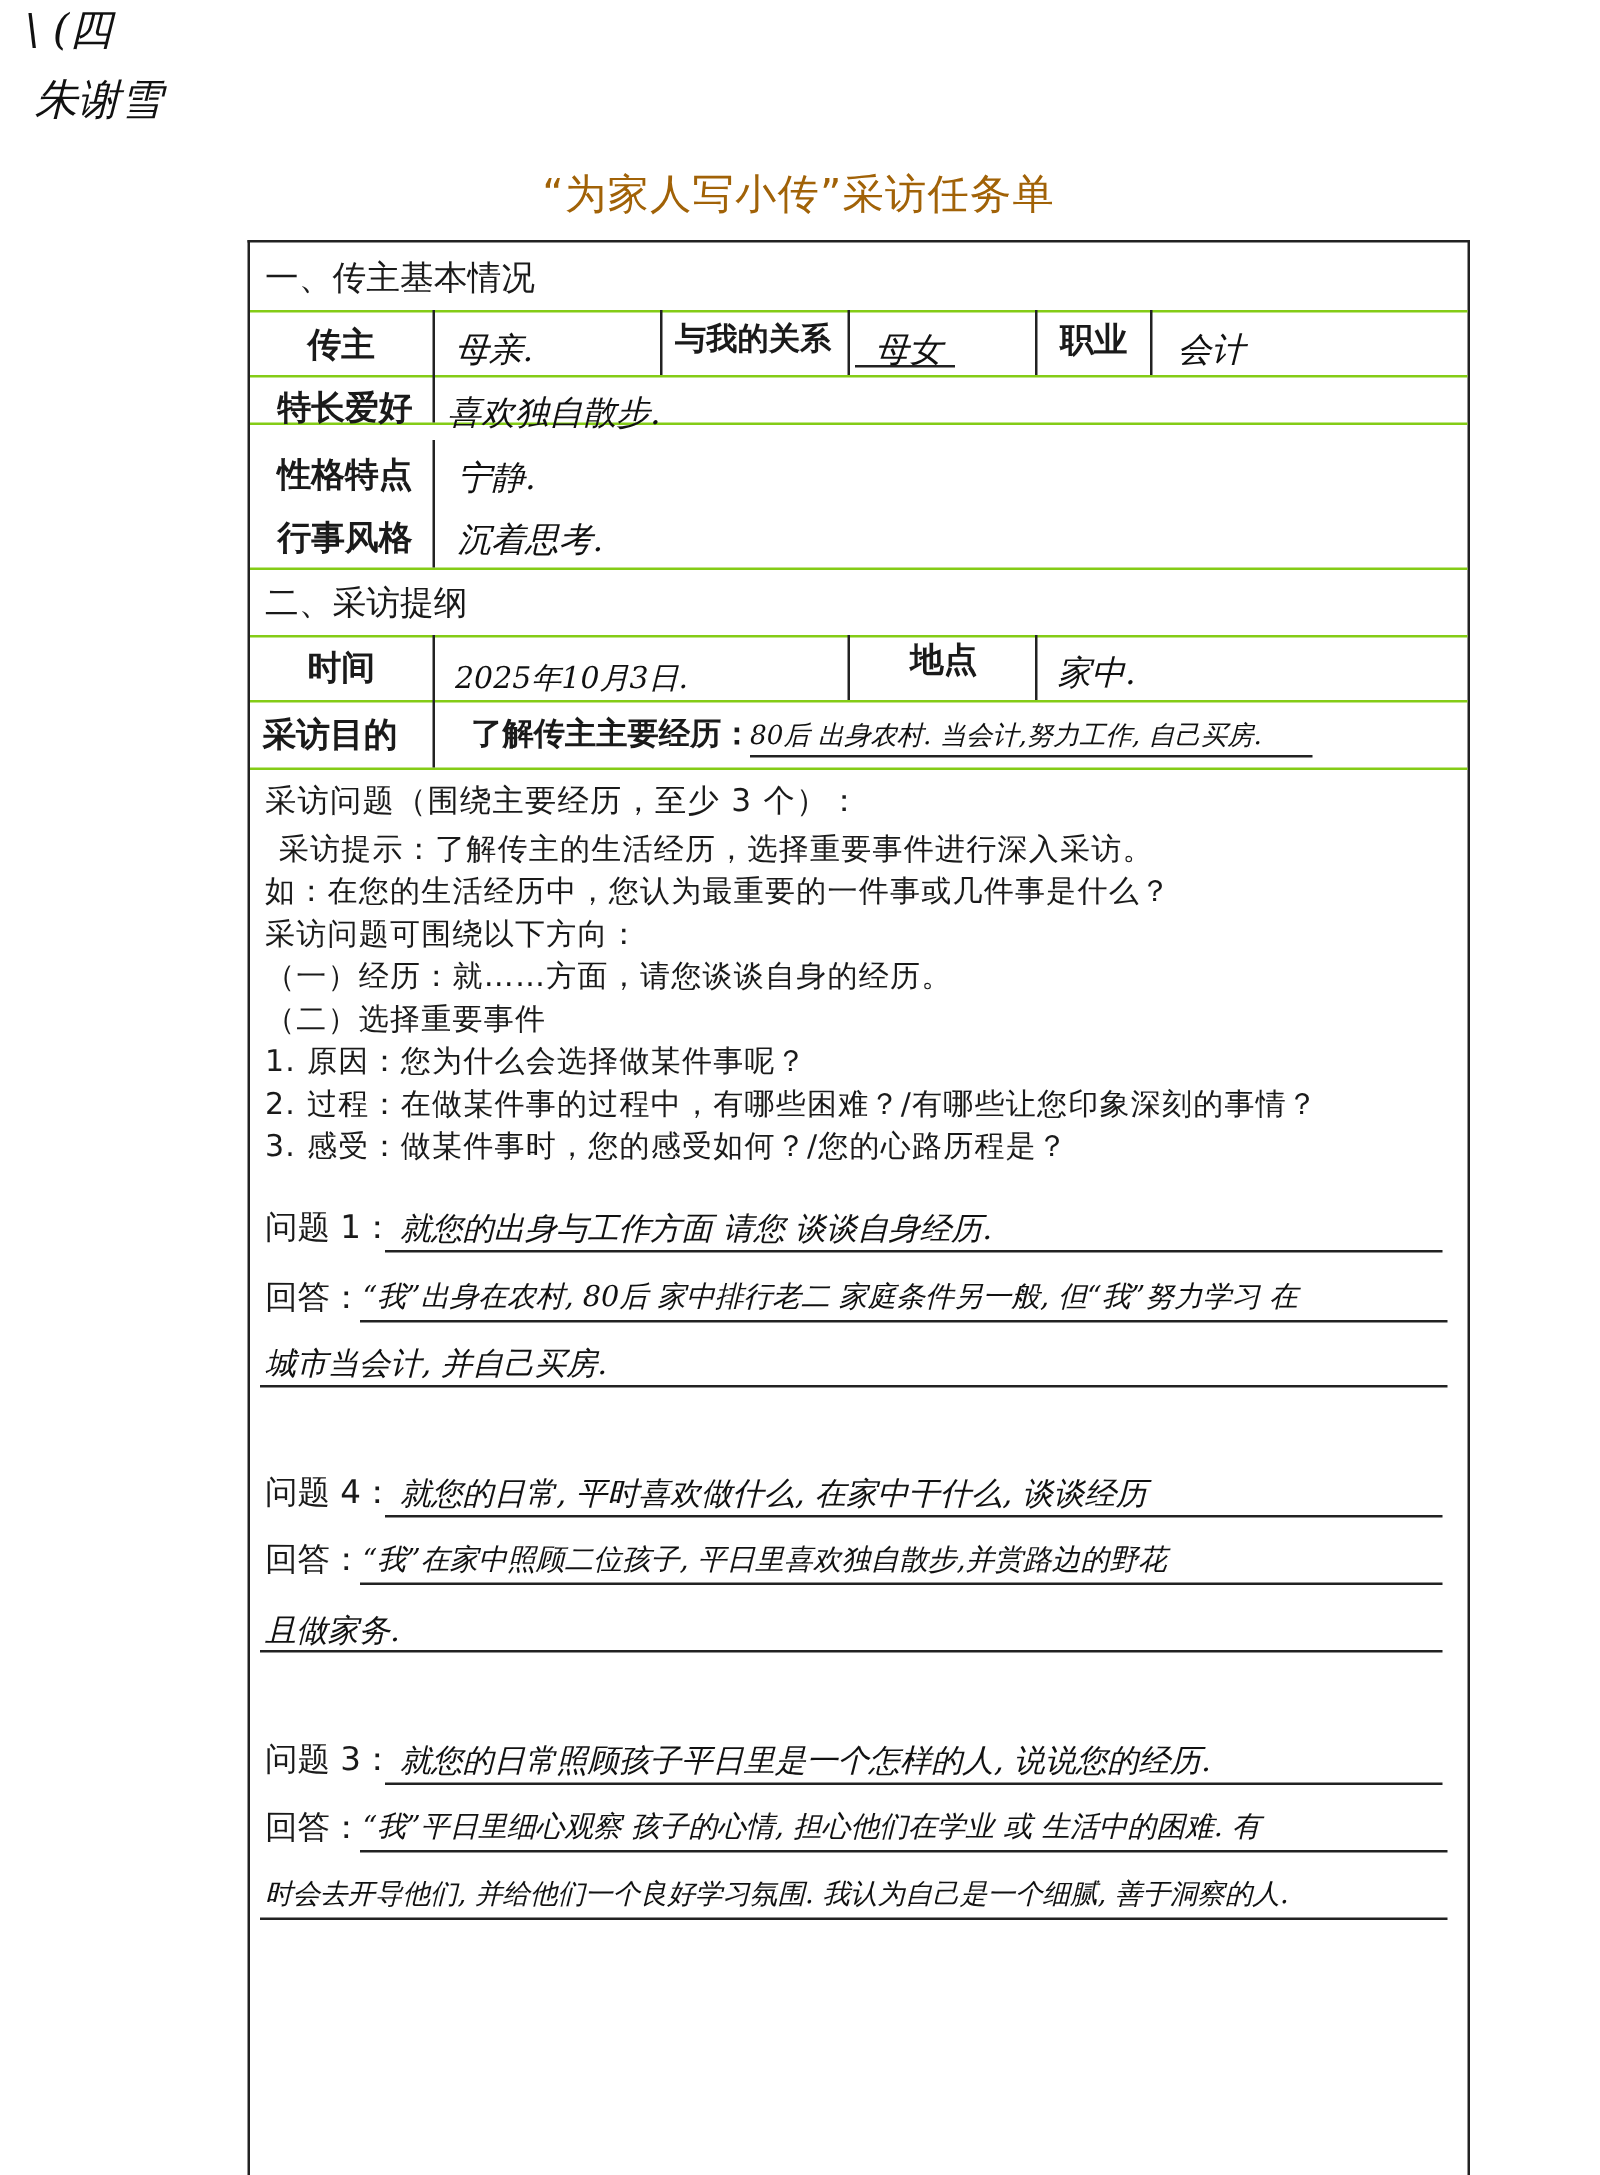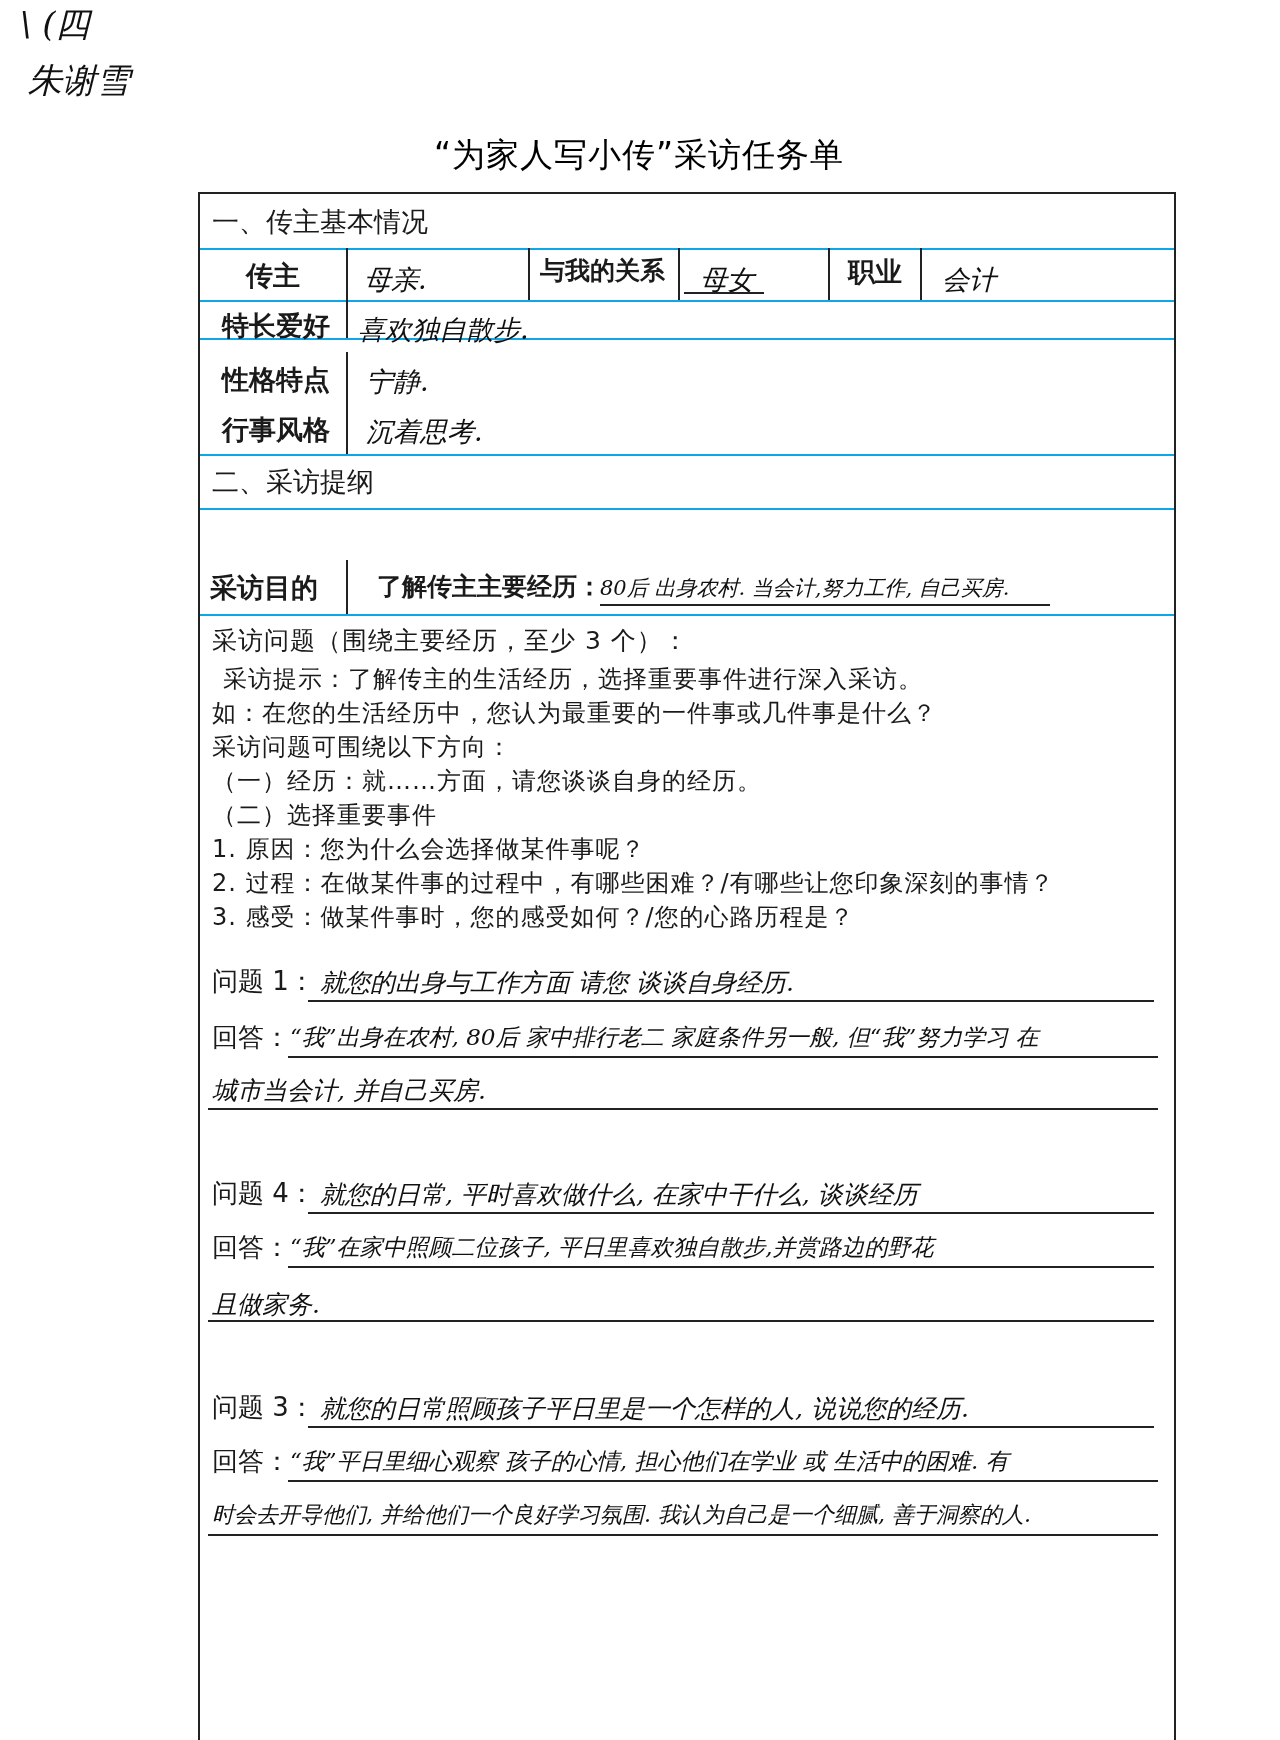--- a/index.html
+++ b/index.html
@@ -6,28 +6,28 @@
   body {
     width: 1280px; height: 1740px; background: #ffffff; color: #1a1a1a;
     position: relative; overflow: hidden;
     font-family: "DejaVu Sans", "Liberation Sans", sans-serif;
   }
   .hand { font-family: "DejaVu Serif", "Liberation Serif", serif; font-style: italic; color: #111; }
   .corner-mark { position: absolute; left: 20px; top: 4px; font-size: 34px; line-height: 40px; }
   .corner-name { position: absolute; left: 28px; top: 58px; font-size: 34px; line-height: 44px; }
   .doc-title {
     position: absolute; left: 0; top: 133px; width: 1278px; text-align: center;
-    font-size: 33px; letter-spacing: 1px; color: #000000;
+    font-size: 33px; letter-spacing: 1px; color: #a16207;
   }
   .sheet {
     position: absolute; left: 198px; top: 192px; width: 978px; height: 1560px;
     border-left: 2px solid #222; border-right: 2px solid #222; border-top: 2px solid #222;
     box-sizing: border-box;
   }
-  .row { position: absolute; left: 0; right: 0; border-bottom: 2px solid #0ea5e9; box-sizing: border-box; }
+  .row { position: absolute; left: 0; right: 0; border-bottom: 2px solid #84cc16; box-sizing: border-box; }
   .cell { position: absolute; top: 0; bottom: 0; box-sizing: border-box; border-right: 2px solid #222; }
   .cell.last { border-right: none; }
   .label { font-size: 27px; position: absolute; font-weight: bold; }
   .sec-title { font-size: 27px; position: absolute; left: 12px; }
   .fill { position: absolute; font-size: 27px; }
   .uline { position: absolute; height: 2px; background: #222; }
   .body-text { position: absolute; left: 12px; font-size: 24px; line-height: 34px; letter-spacing: 1px; }
   .qa-label { position: absolute; font-size: 26px; }
   .qa-text { position: absolute; font-size: 25px; white-space: nowrap; }
 </style>
@@ -84,20 +84,34 @@
     <div class="cell last" style="left:148px; right:0;">
       <span class="fill hand" style="left:18px; top:12px;">宁静.</span>
       <span class="fill hand" style="left:18px; top:62px;">沉着思考.</span>
     </div>
   </div>
 
   <div class="row" style="top:260px; height:56px;">
     <span class="sec-title" style="top:10px;">二、采访提纲</span>
   </div>
 
+  <div class="row" style="top:314px; height:54px;">
+    <div class="cell" style="left:0; width:148px;">
+      <span class="label" style="left:46px; top:8px;">时间</span>
+    </div>
+    <div class="cell" style="left:148px; width:332px;">
+      <span class="fill hand" style="left:16px; top:18px; font-size:24px;">2025年10月3日.</span>
+    </div>
+    <div class="cell" style="left:480px; width:150px;">
+      <span class="label" style="left:48px; top:2px;">地点</span>
+    </div>
+    <div class="cell last" style="left:630px; right:0;">
+      <span class="fill hand" style="left:16px; top:12px;">家中.</span>
+    </div>
+  </div>
 
   <div class="row" style="top:366px; height:56px;">
     <div class="cell" style="left:0; width:148px;">
       <span class="label" style="left:10px; top:10px;">采访目的</span>
     </div>
     <div class="cell last" style="left:148px; right:0;">
       <span class="label" style="left:12px; top:10px; font-size:25px;margin-left:17px;">了解传主主要经历：</span>
       <span class="fill hand" style="left:252px; top:14px; font-size:21px;">80后 出身农村. 当会计,努力工作, 自己买房.</span>
       <span class="uline" style="left:252px; width:450px; top:44px;"></span>
     </div>

